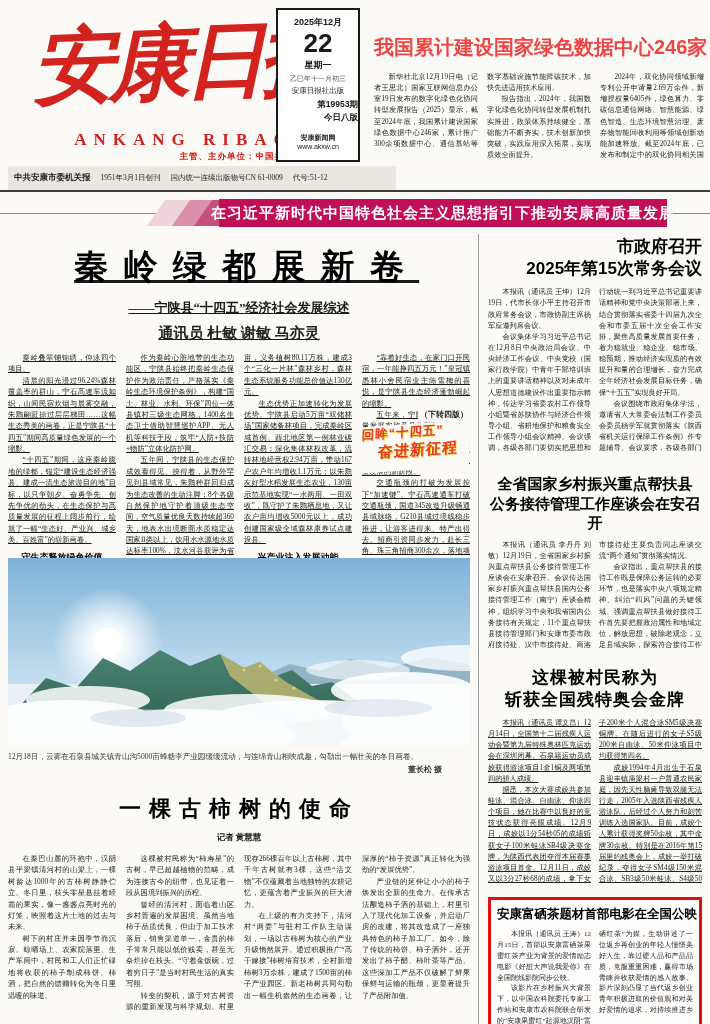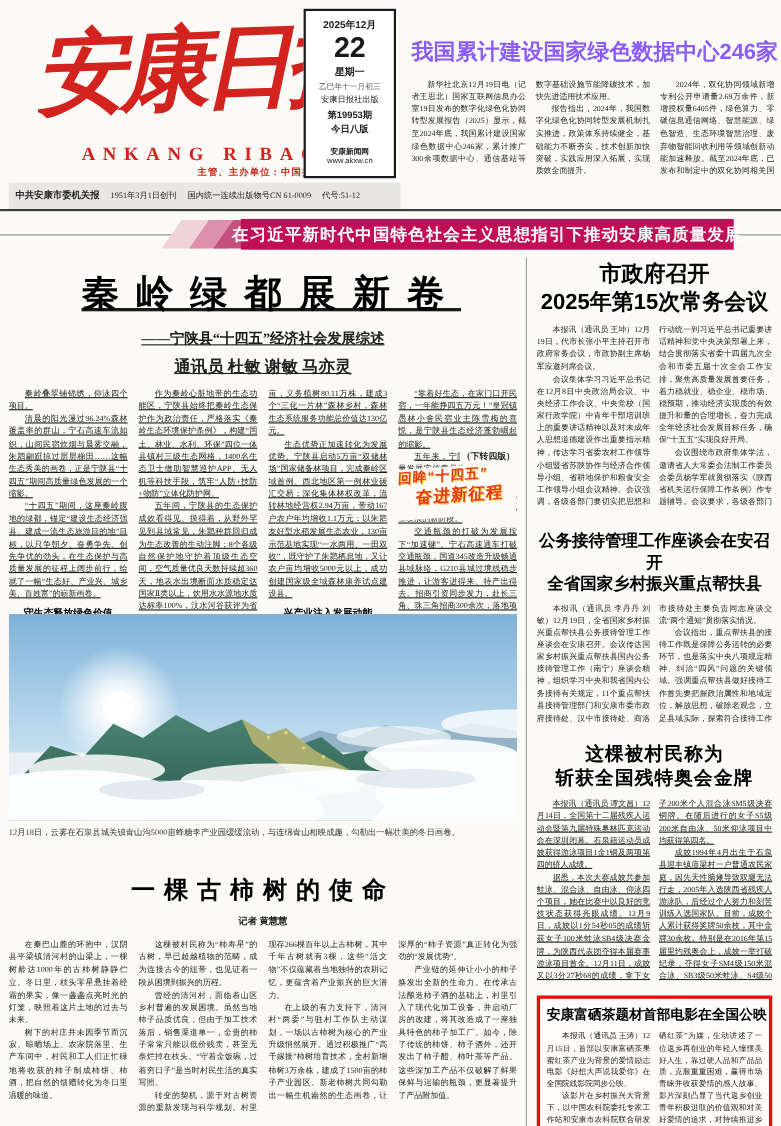--- a/index.html
+++ b/index.html
@@ -8,38 +8,38 @@
   .page { position:relative; width:710px; height:1024px; margin:0 auto; background:#fbfaf7; overflow:hidden; color:#1a1a1a; }
 
   
   .logo-block { position:absolute; left:8px; top:10px; width:352px; }
   .logo { font-size:82px; line-height:1.3; font-weight:900; color:#d2231e; letter-spacing:-6px;
           transform:rotate(-2deg); font-style:italic; white-space:nowrap; text-align:center; }
   .logo-roman { position:absolute; left:8px; top:130px; width:352px; text-align:center;
           color:#d2231e; font-weight:bold; font-size:17px; letter-spacing:7px; font-family:"Liberation Serif",serif; }
   .organizer { position:absolute; left:8px; top:151px; width:352px; text-align:right;
           color:#d2231e; font-weight:bold; font-size:8.5px; letter-spacing:1px; }
-  .mast-footer { position:absolute; left:8px; top:166px; width:356px; height:16px; background:#e9e7e0;
+  .mast-footer { position:absolute; left:8px; top:166px; width:388px; height:16px; background:#e9e7e0;
           display:flex; align-items:center; gap:10px; padding:12px 6px; font-size:7.5px; color:#222; white-space:nowrap; }
   .mast-footer .agency { font-weight:bold; font-size:8.5px; }
   .datebox { position:absolute; left:276px; top:8px; width:84px; height:154px; border:2px solid #1a1a1a;
           background:#fff; text-align:center; padding-top:6px; font-family:Liberation Sans, sans-serif; }
   .datebox .db-month { font-size:9px; font-weight:bold; }
   .datebox .db-day { font-size:26px; font-weight:bold; line-height:1.15; }
   .datebox .db-week { font-size:9px; font-weight:bold; margin-bottom:2px; }
   .datebox .db-lunar { font-size:7px; color:#555; margin-bottom:2px; }
   .datebox .db-pub { font-size:7.5px; margin-bottom:2px; }
-  .datebox .db-issue,.datebox .db-pages { font-size:8.5px; font-weight:bold; line-height:1.5; }
+  .datebox .db-issue,.datebox .db-pages { font-size:8.5px; font-weight:bold; line-height:1.5;text-align:right; }
   .datebox .db-site { font-size:7px; font-weight:bold; margin-top:10px; }
   .datebox .db-url { font-size:7px; }
   .header-rule { position:absolute; left:0; top:190px; width:710px; height:2px; background:#3c3c3c; }
 
   
   .brief { position:absolute; left:374px; top:34px; width:330px; }
-  .brief h2 { font-family:"Liberation Sans",sans-serif; font-size:20px; font-weight:900; color:#8b5cf6;
+  .brief h2 { font-family:"Liberation Sans",sans-serif; font-size:20px; font-weight:900; color:#ef4444;
           white-space:nowrap; letter-spacing:0; }
   .brief-body { margin-top:11px; height:98px; column-count:3; column-gap:9px; overflow:hidden;
           font-size:7.2px; line-height:1.55; text-align:justify; color:#222; }
   .brief-body p, .lead-body p, .art-body p, .feature-body p { text-indent:2em; }
 
   
   .banner { position:absolute; left:0; top:199px; width:710px; height:28px; }
   .banner-line { position:absolute; left:0; top:14px; width:710px; height:1px; background:#8a8a8a; }
   .deco { position:absolute; top:1px; height:26px; transform:skewX(-35deg); }
   .deco.d1 { left:156px; width:38px; background:#f0d2db; }
@@ -83,21 +83,21 @@
   .feature h2 { text-align:center; font-family:"Liberation Sans",sans-serif; font-size:22px; font-weight:900;
           letter-spacing:8px; color:#000; }
   .feature-by { text-align:center; font-size:8.5px; margin-top:8px; font-weight:bold; }
   .feature-body { margin-top:9px; height:160px; column-count:4; column-gap:10px; overflow:hidden;
           font-size:7.3px; line-height:1.56; text-align:justify; color:#222; }
 
   
   .rail { position:absolute; left:488px; top:236px; width:214px; }
   .art { margin-bottom:9px; }
   .art h2 { text-align:center; font-family:"Liberation Sans",sans-serif; font-weight:900; color:#000; line-height:1.3; }
-  .art.gov h2 { font-size:20px; }
+  .art.gov h2 { font-size:17px;text-align:right; }
   .art.reception h2 { font-size:15px; }
   .art.athlete h2 { font-size:17px; letter-spacing:1px; }
   .art-body { margin-top:7px; column-count:2; column-gap:8px; overflow:hidden;
           font-size:7.2px; line-height:1.55; text-align:justify; color:#222; }
   .art.gov .art-body { height:178px; }
   .art.reception .art-body { height:118px; }
   .art.athlete .art-body { height:170px;text-decoration:underline; }
   .art.movie { border:3px solid #e60d0d; padding:6px 6px; height:142px; overflow:hidden; background:#fffdfb; }
   .art.movie h2 { font-size:12.5px; white-space:nowrap; }
   .art.movie .art-body { height:104px; font-size:7px; }
@@ -214,20 +214,21 @@
       <ellipse cx="60" cy="168" rx="95" ry="26" fill="#fbfdfe"></ellipse>
       <ellipse cx="175" cy="178" rx="112" ry="27" fill="#fbfdfe"></ellipse>
       <ellipse cx="305" cy="172" rx="122" ry="30" fill="#fbfdfe" opacity="0.97"></ellipse>
       <ellipse cx="425" cy="162" rx="92" ry="32" fill="#fbfdfe"></ellipse>
       <ellipse cx="130" cy="160" rx="48" ry="9" fill="#c9d8e2" opacity="0.5"></ellipse>
       <ellipse cx="370" cy="150" rx="54" ry="9" fill="#c9d8e2" opacity="0.45"></ellipse>
     </svg>
   </div>
   <div class="caption">
     <p style="text-indent:0;">12月18日，云雾在石泉县城关镇青山沟5000亩蜂糖李产业园缓缓流动，与连绵青山相映成趣，勾勒出一幅壮美的冬日画卷。</p>
+    <div class="credit">董长松 摄</div>
   </div>
 
   <div class="feature">
     <h2>一棵古柿树的使命</h2>
     <div class="feature-by">记者 黄慧慧</div>
     <div class="feature-body">
         <p>在秦巴山麓的环抱中，汉阴县平梁镇清河村的山梁上，一棵树龄达1000年的古柿树静静伫立。冬日里，枝头零星悬挂着经霜的果实，像一盏盏点亮时光的灯笼，映照着这片土地的过去与未来。</p>
         <p>树下的村庄并未因季节而沉寂。晾晒场上、农家院落里、生产车间中，村民和工人们正忙碌地将收获的柿子制成柿饼、柿酒，把自然的馈赠转化为冬日里温暖的味道。</p>
         <p>这棵被村民称为“柿寿星”的古树，早已超越植物的范畴，成为连接古今的纽带，也见证着一段从困境到振兴的历程。</p>
         <p>曾经的清河村，面临着山区乡村普遍的发展困境。虽然当地柿子品质优良，但由于加工技术落后，销售渠道单一，金贵的柿子常常只能以低价贱卖，甚至无奈烂掉在枝头。“守着金饭碗，过着穷日子”是当时村民生活的真实写照。</p>
@@ -246,22 +247,22 @@
       </h2>
       <div class="art-body">
           <p>本报讯（通讯员 王坤）12月19日，代市长张小平主持召开市政府常务会议，市政协副主席杨军应邀列席会议。</p>
           <p>会议集体学习习近平总书记在12月8日中央政治局会议、中央经济工作会议、中央党校（国家行政学院）中青年干部培训班上的重要讲话精神以及对未成年人思想道德建设作出重要指示精神，传达学习省委农村工作领导小组暨省苏陕协作与经济合作领导小组、省耕地保护和粮食安全工作领导小组会议精神。会议强调，各级各部门要切实把思想和行动统一到习近平总书记重要讲话精神和党中央决策部署上来，结合贯彻落实省委十四届九次全会和市委五届十次全会工作安排，聚焦高质量发展首要任务，着力稳就业、稳企业、稳市场、稳预期，推动经济实现质的有效提升和量的合理增长，奋力完成全年经济社会发展目标任务，确保“十五五”实现良好开局。</p>
           <p>会议围绕市政府集体学法，邀请省人大常委会法制工作委员会委员杨学军就贯彻落实《陕西省机关运行保障工作条例》作专题辅导。会议要求，各级各部门要树牢习惯过紧日子思想，落实勤俭办一切事业要求，抓好《条例》贯彻实施，进一步规范机关运行保障，深入推进公务用车、公物仓等改革，切实加强国有资产盘活利用，持续深化机关事务法治化、数字化、标准化融合发展，着力促进节约型机关和效能型政府建设。</p>
         </div>
     </div>
 
     <div class="art reception">
       <h2>
+        <span style="display:block">全省国家乡村振兴重点帮扶县</span>
         <span style="display:block">公务接待管理工作座谈会在安召开</span>
-        <span style="display:block">全省国家乡村振兴重点帮扶县</span>
       </h2>
       <div class="art-body">
           <p>本报讯（通讯员 李丹丹 刘敏）12月19日，全省国家乡村振兴重点帮扶县公务接待管理工作座谈会在安康召开。会议传达国家乡村振兴重点帮扶县国内公务接待管理工作（南宁）座谈会精神，组织学习中央和我省国内公务接待有关规定，11个重点帮扶县接待管理部门和安康市委市政府接待处、汉中市接待处、商洛市接待处主要负责同志座谈交流“两个通知”贯彻落实情况。</p>
           <p>会议指出，重点帮扶县的接待工作既是保障公务运转的必要环节，也是落实中央八项规定精神、纠治“四风”问题的关键领域。强调重点帮扶县做好接待工作首先要把握政治属性和地域定位，解放思想，破除老观念，立足县域实际，探索符合接待工作新形势新要求、又能突出地域特色的接待新模式。</p>
         </div>
     </div>
 
     <div class="art athlete">
       <h2>
         <span style="display:block">这棵被村民称为</span>

